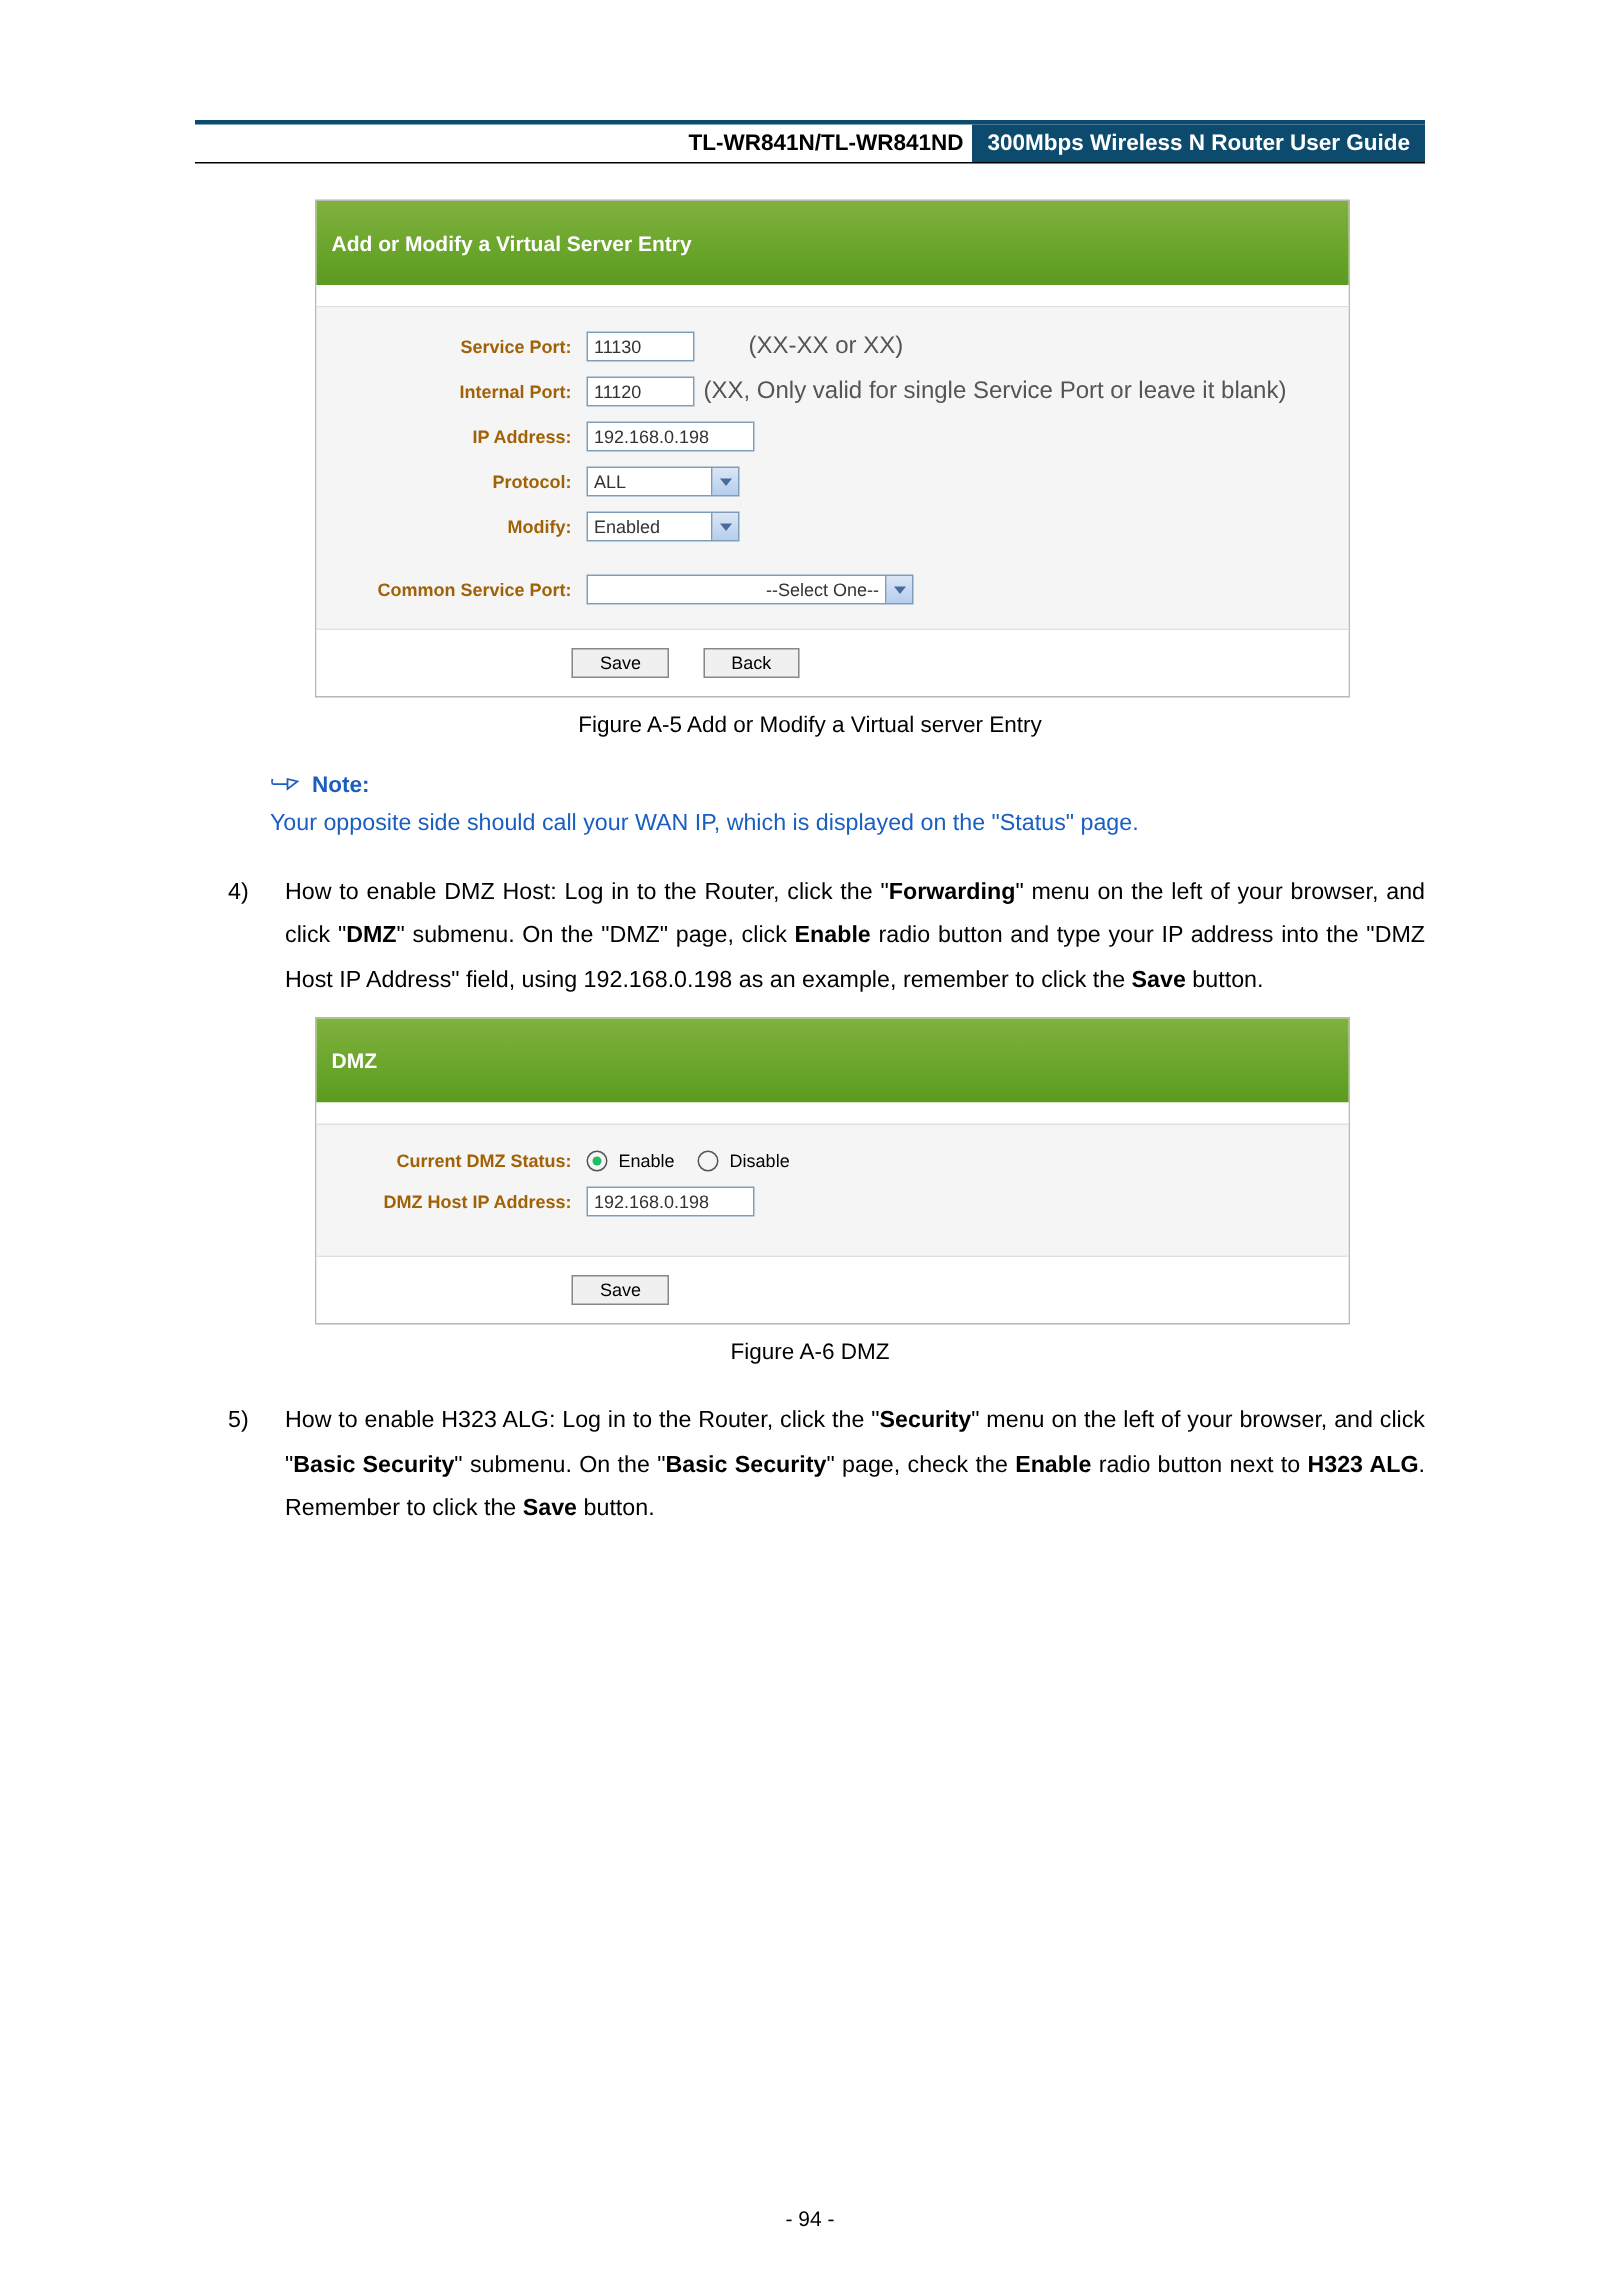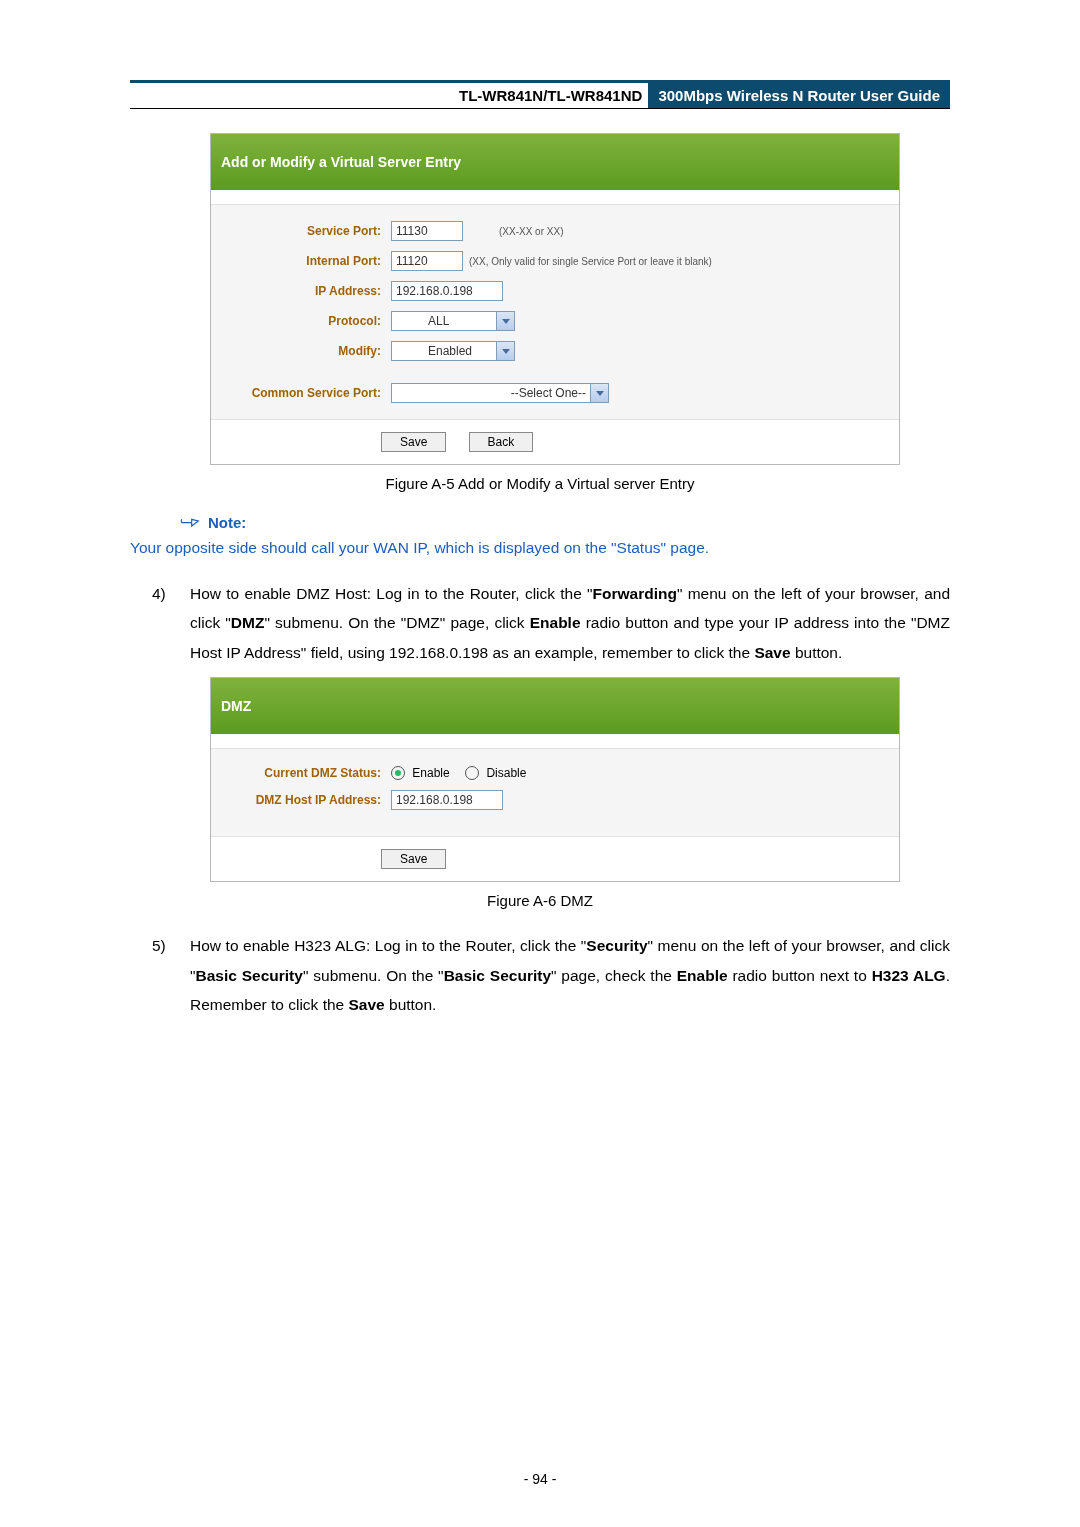--- a/index.html
+++ b/index.html
@@ -10,34 +10,34 @@
 .header-title { font-weight: 700; color: #fff; background: #0c4a6e; padding: 4px 10px; }
 .panel { border: 1px solid #b8b8b8; margin: 0 50px 10px 80px; background: #f5f5f5; }
 .panel-header { background: #7fb23d; background: linear-gradient(#7fb23d,#5b9b1f); color: #fff; font-weight: 700; padding: 20px 10px; font-size: 14px; }
 .panel-spacer { height: 14px; background: #fff; border-bottom: 1px solid #e0e0e0; }
 .panel-body { padding: 16px 10px 16px 10px; background: #f5f5f5; }
 .row { display: flex; align-items: center; margin-bottom: 10px; font-size: 12px; }
 .label { width: 160px; text-align: right; font-weight: 700; color: #a16207; font-size: 12px; padding-right: 10px; }
 .input { border: 1px solid #7e9db9; background: #fff; padding: 2px 4px; font-size: 12px; color: #333; box-sizing: border-box; }
 .input-sm { width: 72px; }
 .input-md { width: 112px; }
-.hint { font-size: 10px; color: #555; margin-left: 6px; }
+.hint { font-size: 16px; color: #555; margin-left: 6px; }
 .select-wrap { position: relative; display: inline-flex; align-items: center; border: 1px solid #7e9db9; background: #fff; box-sizing: border-box; }
 .select-text { padding: 2px 4px; font-size: 12px; color: #333; flex: 1; }
 .select-btn { width: 17px; height: 18px; background: linear-gradient(#dbe6f5,#b5cdee); border-left: 1px solid #7e9db9; display: flex; align-items: center; justify-content: center; }
 .select-arrow { width:0;height:0;border-left:4px solid transparent;border-right:4px solid transparent;border-top:5px solid #4a6a9c; }
-.sel-md { width: 124px; padding-left: 32px; }
+.sel-md { width: 102px; }
 .sel-lg { width: 218px; text-align: right; }
 .panel-footer { background: #fff; padding: 12px 0 12px 170px; border-top: 1px solid #e0e0e0; }
 .btn { border: 1px solid #888; background: #f0f0f0; padding: 2px 18px; font-size: 12px; margin-right: 18px; display: inline-block; }
 .caption { text-align: center; margin: 10px 0 22px 0; font-size: 15px; }
 .note-head { color: #1a5fbf; font-weight: 700; margin-left: 50px; margin-bottom: 8px; display: flex; align-items: center; gap: 8px; }
 .note-icon { display:inline-block; }
 .note-icon svg { width: 20px; height: 14px; }
-.note-body { color: #1a5fbf; margin-bottom: 22px; font-size: 15.5px; }
+.note-body { color: #1a5fbf; margin-left: 50px; margin-bottom: 22px; font-size: 15.5px; }
 .para { margin-left: 22px; display: flex; gap: 18px; margin-bottom: 10px; line-height: 1.9; font-size: 15.5px; text-align: justify; }
 .para .num { width: 20px; flex-shrink:0; }
 .para .txt { flex: 1; }
 .radio { width: 12px; height: 12px; border: 1px solid #555; border-radius: 50%; display: inline-flex; align-items:center; justify-content:center; margin-right:4px; vertical-align: middle; }
 .radio-dot { width:6px;height:6px;border-radius:50%;background:#2b6; }
 .radio-lbl { font-size:12px; margin-right:12px; vertical-align:middle; }
 .page-num { position: absolute; bottom: 40px; left: 0; right: 0; text-align: center; font-size: 14px; }
 </style>
 </head>
 <body>

